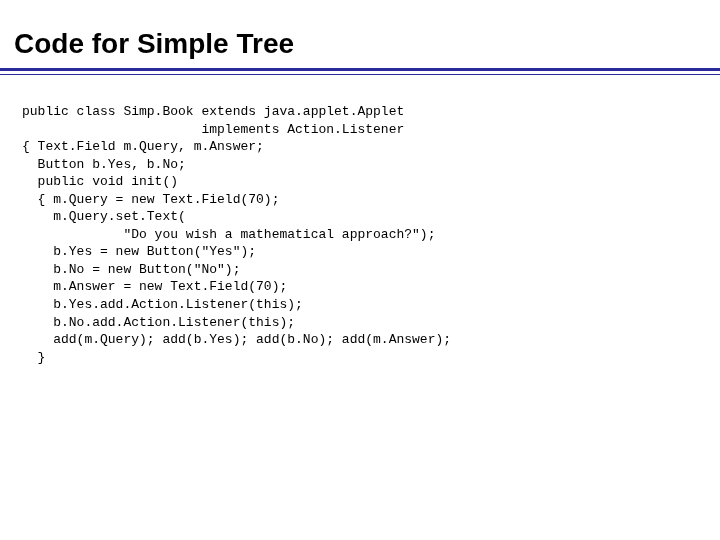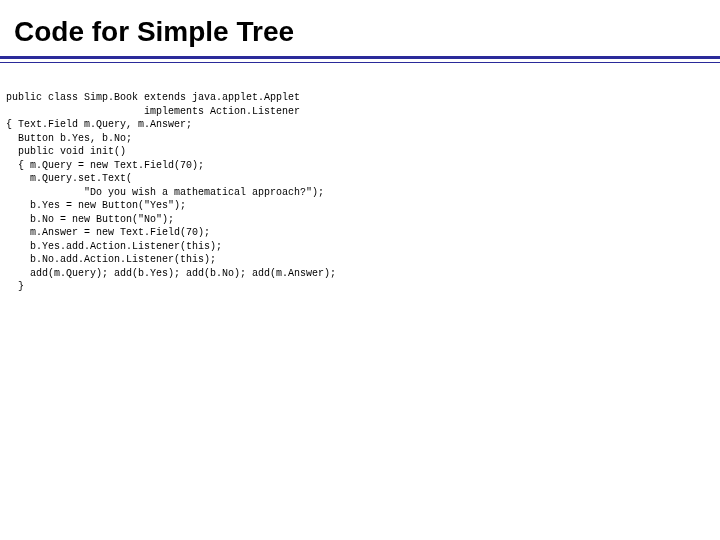--- a/index.html
+++ b/index.html
@@ -14,43 +14,43 @@
   .slide {
     width: 720px;
     height: 540px;
     position: relative;
     box-sizing: border-box;
   }
   .title {
     font-size: 28px;
     font-weight: bold;
     color: #000;
-    padding: 16px 0 0 14px;
+    padding: 28px 0 0 14px;
   }
   .rule-wrap {
     margin-top: 8px;
   }
   .rule-thick {
     height: 3px;
     background: #2a2a9a;
     width: 100%;
   }
   .rule-thin {
     height: 1px;
     background: #2a2a9a;
     width: 100%;
     margin-top: 3px;
   }
   .code {
     font-family: "Courier New", Courier, monospace;
-    font-size: 10px;
+    font-size: 13px;
     line-height: 1.35;
     white-space: pre;
     color: #000;
-    padding: 28px 0 0 6px;
+    padding: 28px 0 0 22px;
   }
 </style>
 </head>
 <body>
 
 <div class="slide">
   <div class="title">Code for Simple Tree</div>
   <div class="rule-wrap">
     <div class="rule-thick"></div>
     <div class="rule-thin"></div>

